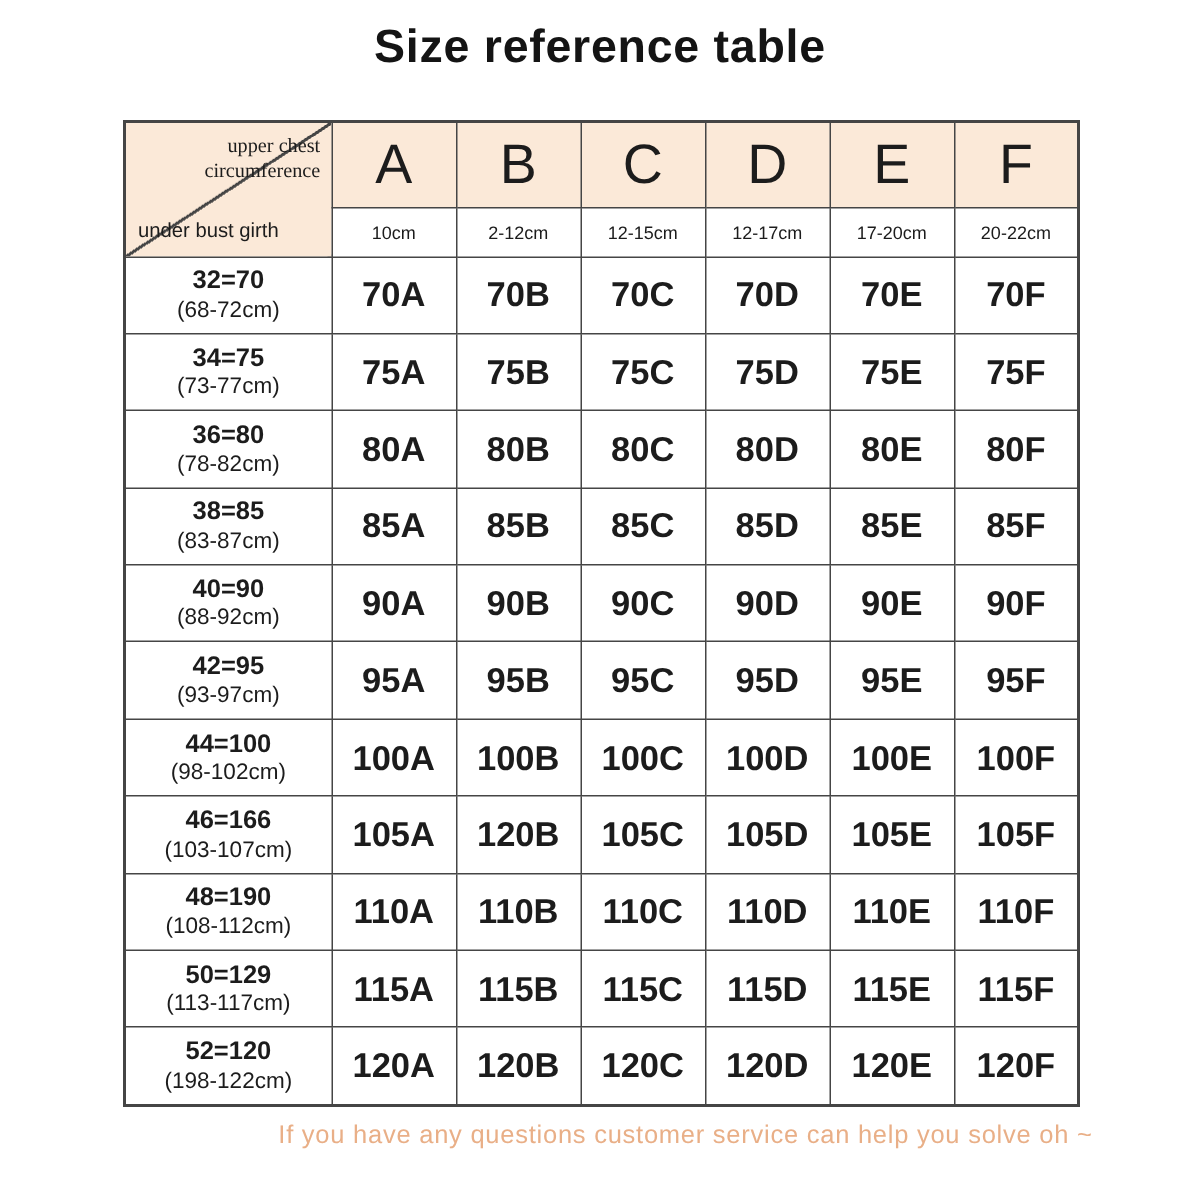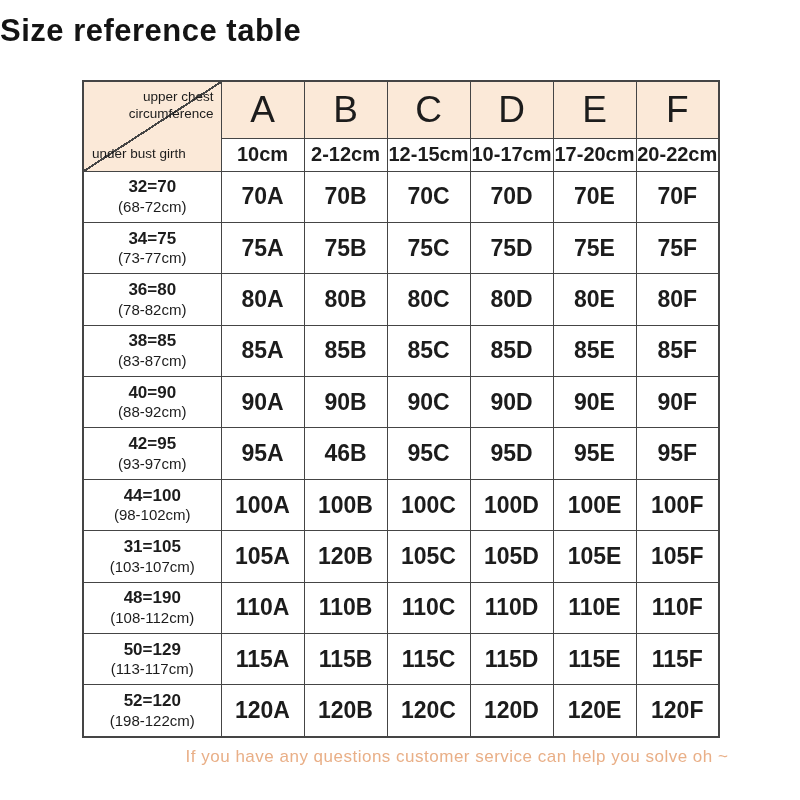--- a/index.html
+++ b/index.html
@@ -11,21 +11,21 @@
   }
   *{box-sizing:border-box;}
   html,body{margin:0;padding:0;}
   body{
     width:800px;height:800px;position:relative;background:#ffffff;
     font-family:"Liberation Sans","DejaVu Sans",sans-serif;
     color:var(--body-text);
   }
   .page-title{
     position:absolute;top:13px;left:0;width:800px;
-    font-size:31px;font-weight:bold;
+    text-align:center;font-size:31px;font-weight:bold;
     color:var(--title-text);letter-spacing:0.5px;
   }
   table.size-table{
     position:absolute;left:82px;top:80px;
     width:636px;height:658px;
     border-collapse:collapse;table-layout:fixed;
     border:2px solid var(--border);
   }
   .size-table th,.size-table td{
     border:1px solid var(--border);
@@ -38,31 +38,31 @@
     background-color:var(--header-bg);
     background-image:linear-gradient(to bottom right,
       rgba(0,0,0,0) calc(50% - 1px),
       var(--border) calc(50% - 1px),
       var(--border) calc(50% + 1px),
       rgba(0,0,0,0) calc(50% + 1px));
   }
   .corner-wrap{position:relative;width:100%;height:88px;}
   .corner-top{
     position:absolute;top:7px;right:7px;max-width:120px;
-    text-align:right;font-size:13.5px;line-height:1.25;
+    text-align:right;font-size:13.5px;line-height:1.25;font-family:Liberation Serif, serif;
   }
   .corner-bottom{
     position:absolute;bottom:7px;left:8px;max-width:95px;
     text-align:center;font-size:13.5px;line-height:1.25;
   }
   th.cup{
     background:var(--header-bg);
     font-size:37px;font-weight:400;
   }
-  td.range{font-size:20px;font-weight:bold;}
+  td.range{font-size:12px;}
   th.rowhead .size{font-size:17px;font-weight:600;line-height:1.1;}
   th.rowhead .span{font-size:15px;font-weight:400;line-height:1.15;margin-top:1px;}
   td.val{font-size:23px;font-weight:600;}
   .footer-note{
     position:absolute;top:747px;left:57px;width:800px;
     text-align:center;font-size:17px;letter-spacing:0.5px;
     color:var(--footer-text);
   }
 </style>
 </head>
@@ -92,21 +92,21 @@
       <th class="cup">B</th>
       <th class="cup">C</th>
       <th class="cup">D</th>
       <th class="cup">E</th>
       <th class="cup">F</th>
     </tr>
     <tr class="row-ranges">
       <td class="range">10cm</td>
       <td class="range">2-12cm</td>
       <td class="range">12-15cm</td>
-      <td class="range">10-17cm</td>
+      <td class="range">12-17cm</td>
       <td class="range">17-20cm</td>
       <td class="range">20-22cm</td>
     </tr>
 
     <tr>
       <th class="rowhead">
         <div class="size">32=70</div>
         <div class="span">(68-72cm)</div>
       </th>
       <td class="val">70A</td>
@@ -163,41 +163,41 @@
       <td class="val">90D</td>
       <td class="val">90E</td>
       <td class="val">90F</td>
     </tr>
     <tr>
       <th class="rowhead">
         <div class="size">42=95</div>
         <div class="span">(93-97cm)</div>
       </th>
       <td class="val">95A</td>
-      <td class="val">46B</td>
+      <td class="val">95B</td>
       <td class="val">95C</td>
       <td class="val">95D</td>
       <td class="val">95E</td>
       <td class="val">95F</td>
     </tr>
     <tr>
       <th class="rowhead">
         <div class="size">44=100</div>
         <div class="span">(98-102cm)</div>
       </th>
       <td class="val">100A</td>
       <td class="val">100B</td>
       <td class="val">100C</td>
       <td class="val">100D</td>
       <td class="val">100E</td>
       <td class="val">100F</td>
     </tr>
     <tr>
       <th class="rowhead">
-        <div class="size">31=105</div>
+        <div class="size">46=166</div>
         <div class="span">(103-107cm)</div>
       </th>
       <td class="val">105A</td>
       <td class="val">120B</td>
       <td class="val">105C</td>
       <td class="val">105D</td>
       <td class="val">105E</td>
       <td class="val">105F</td>
     </tr>
     <tr>

